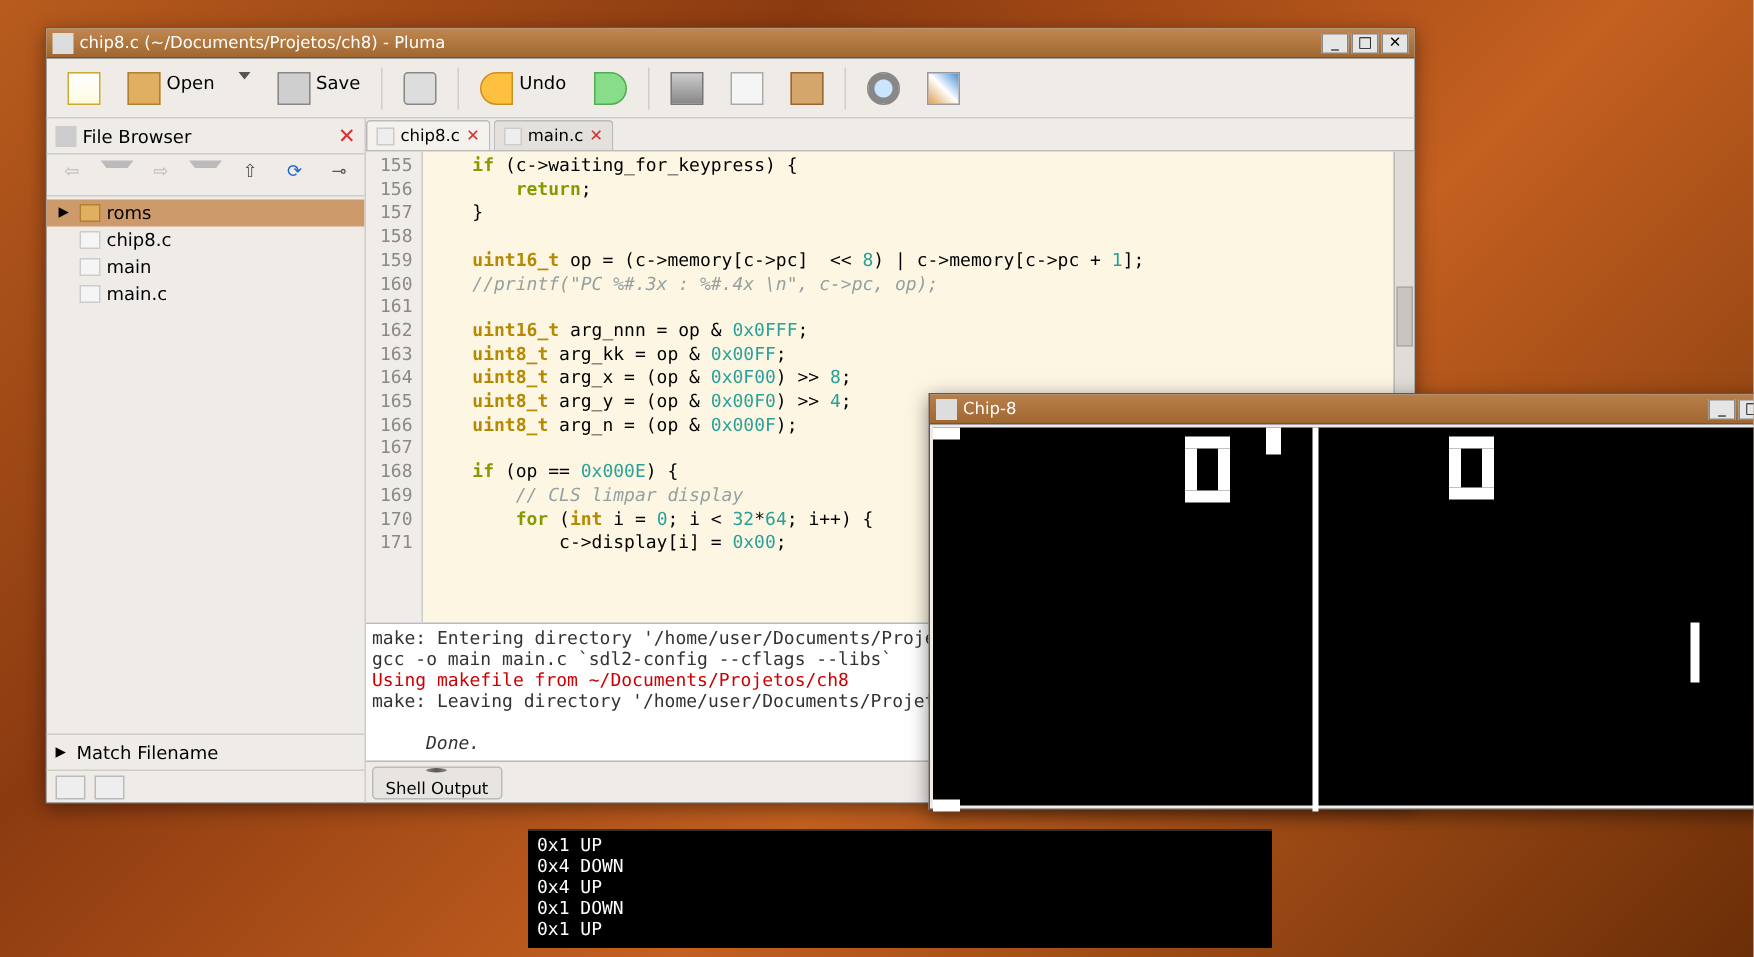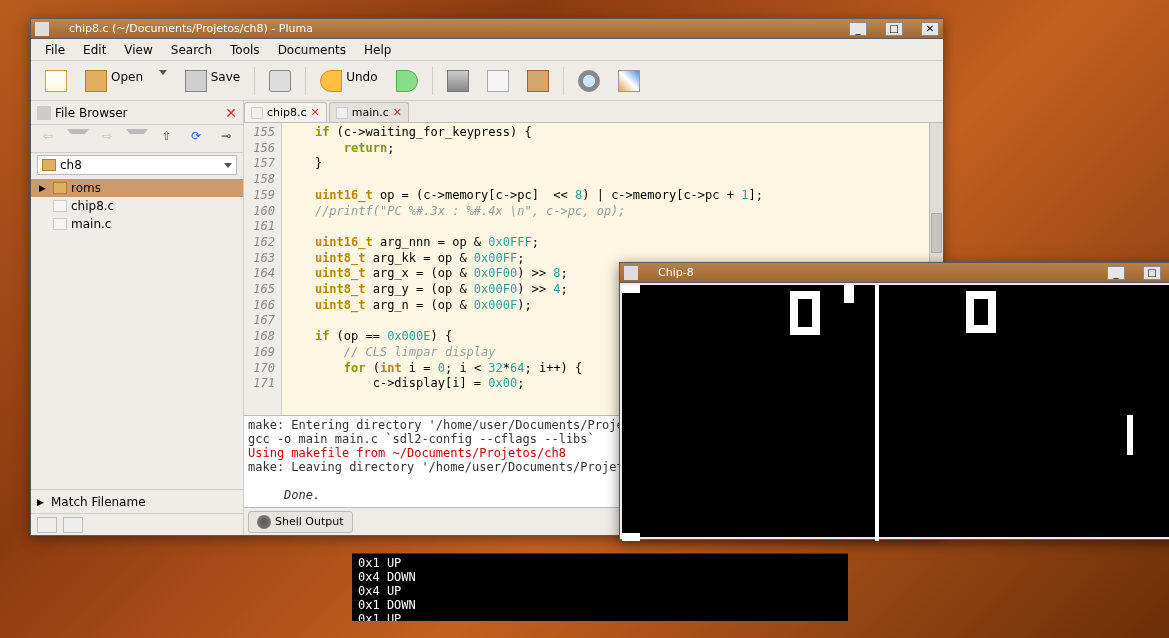--- a/index.html
+++ b/index.html
@@ -20,21 +20,20 @@
   background: #efebe7;
   border: 1px solid #5a5a5a;
   box-shadow: 0 3px 12px rgba(0,0,0,.4);
   display: flex; flex-direction: column;
 }
 .titlebar {
   height: 20px; background: linear-gradient(#c08850,#a06830);
   color: #fff; font-size: 11px;
   display: flex; align-items: center; padding: 0 4px;
   border-bottom: 1px solid #5a5a5a;
-  gap: 16px;
 }
 .titlebar .app-icon { width:14px; height:14px; background:#ddd; margin-right:4px;}
 .titlebar .title { flex:1; }
 .titlebar .win-btn {
   width:18px; height:14px; background:#e6e6e6; border:1px solid #888;
   margin-left:2px; font-size:10px; line-height:12px; text-align:center; color:#000;
 }
 
 .menubar {
   height: 22px; display:flex; align-items:center; gap:2px;
@@ -91,79 +90,70 @@
 .sbtn{width:20px;height:16px;background:#eee;border:1px solid #bbb;}
 
 
 .main{flex:1;display:flex;flex-direction:column;min-height:0;min-width:0;}
 .tabs{height:22px;display:flex;align-items:flex-end;border-bottom:1px solid #bbb;}
 .tab{height:20px;background:#e4e0dc;border:1px solid #bbb;border-bottom:none;border-radius:3px 3px 0 0;display:flex;align-items:center;padding:0 6px;gap:4px;margin-right:2px;font-size:11px;}
 .tab.active{background:#f5f1ed;}
 .tab .tico{width:12px;height:12px;background:#eee;border:1px solid #ccc;}
 .tab .tx{color:#d83030;font-weight:bold;}
 .editor-wrap{flex:1;display:flex;min-height:0;overflow:hidden;}
-.gutter{width:38px;background:#f0ece8;border-right:1px solid #ccc;font-family:monospace;font-size:12px;color:#8a8a8a;text-align:right;padding:2px 6px 2px 0;line-height:15.7px;font-style:italic;}
+.gutter{width:38px;background:#f0ece8;border-right:1px solid #ccc;font-family:monospace;font-size:12px;color:#8a8a8a;text-align:right;padding:2px 6px 2px 0;line-height:15.7px;}
 .code{flex:1;background:#fdf6e3;font-family:monospace;font-size:12px;padding:2px 4px;line-height:15.7px;white-space:pre;overflow:hidden;}
 .kw{color:#859900;font-weight:bold;}
 .type{color:#b58900;font-weight:bold;}
 .num{color:#2aa198;}
 .cmt{color:#93a1a1;font-style:italic;}
 .scroll{flex:0 0 14px;background:#e0dcd8;border-left:1px solid #bbb;position:relative;}
 .scroll .thumb{position:absolute;left:1px;right:1px;top:90px;height:40px;background:#c8c4c0;border:1px solid #aaa;}
 
 .output{height:92px;border-top:1px solid #bbb;background:#fff;font-family:monospace;font-size:12px;padding:2px 4px;overflow:hidden;white-space:pre;color:#333;}
 .output .red{color:#cc0000;}
 .output .ital{font-style:italic;margin-left:36px;}
 
 .bottom-bar{height:28px;border-top:1px solid #bbb;display:flex;align-items:center;padding:0 4px;}
-.shell-btn{height:22px;border:1px solid #bbb;background:#e8e4e0;border-radius:3px;display:flex;align-items:center;padding:0 8px;gap:4px;font-size:11px;}
+.shell-btn{height:22px;border:1px solid #bbb;background:#e8e4e0;border-radius:3px;display:flex;align-items:center;padding:0 8px;gap:4px;font-size:11px;flex-direction:column;}
 .shell-btn .sico{width:14px;height:14px;background:radial-gradient(circle,#555,#888);border-radius:50%;}
 
 
 #chip8{
   position:absolute; left:619px; top:262px;
   width:583px; height:278px;
   background:#efebe7; border:1px solid #5a5a5a;
   box-shadow:0 3px 12px rgba(0,0,0,.5);
   display:flex; flex-direction:column;
 }
 #chip8 .titlebar{background:linear-gradient(#b88048,#a06830);}
 .chip-canvas{flex:1;margin:2px;background:#000;position:relative;}
 .px{position:absolute;background:#fff;}
 
 
 #term{
   position:absolute; left:352px; top:553px;
-  width:496px; height:68px;
+  width:496px; height:79px;
   background:#000; color:#fff;
   font-family:monospace; font-size:12px;
   padding:2px 6px; white-space:pre; overflow:hidden;
   border-top:1px solid #333;
 }
 </style>
 </head>
 <body>
 
 <div id="pluma">
   <div class="titlebar">
     <span class="app-icon"></span>
     <span class="title">chip8.c (~/Documents/Projetos/ch8) - Pluma</span>
     <span class="win-btn">_</span>
     <span class="win-btn">□</span>
     <span class="win-btn">✕</span>
   </div>
-  <div class="menubar" id="menubar">
-      <span>File</span>
-      <span>Edit</span>
-      <span>View</span>
-      <span>Search</span>
-      <span>Tools</span>
-      <span>Documents</span>
-      <span>Help</span>
-    </div>
   <div class="toolbar">
     <div class="tbtn">
         <span class="ico ico-new"></span>
       </div>
     <div class="tbtn"><span class="ico ico-open"></span><span>Open</span>&nbsp;&nbsp;<span class="tri"></span></div>
     <div class="tbtn">
         <span class="ico ico-save"></span>
         <span>Save</span>
       </div>
     <div class="sep"></div>
@@ -206,37 +196,35 @@
       </div>
       <div class="sidenav">
         <span class="navbtn disabled">⇦</span>
         <span class="navbtn disabled tri" style="border-top-color:#bbb"></span>
         <span class="navbtn disabled">⇨</span>
         <span class="navbtn disabled tri" style="border-top-color:#bbb"></span>
         <span class="navbtn">⇧</span>
         <span class="navbtn refresh">⟳</span>
         <span class="navbtn">⊸</span>
       </div>
-      <div class="locbar">
-        <div class="loc-inner">
-            <span class="fico"></span>
-            <span>ch8</span>
-            <span class="tri"></span>
-          </div>
-      </div>
       <div class="filetree" id="filetree">
           <div class="ft-row sel">
             <span class="ft-exp">▶</span>
             <span class="ft-ico ft-folder"></span>
             <span>roms</span>
           </div>
           <div class="ft-row">
             <span class="ft-exp"></span>
             <span class="ft-ico ft-file"></span>
             <span>chip8.c</span>
+          </div>
+          <div class="ft-row">
+            <span class="ft-exp"></span>
+            <span class="ft-ico ft-file"></span>
+            <span>main</span>
           </div>
           <div class="ft-row">
             <span class="ft-exp"></span>
             <span class="ft-ico ft-file"></span>
             <span>main.c</span>
           </div>
         </div>
       <div class="side-bot">
         <span class="exp">▶</span>
           <span>Match Filename</span>

